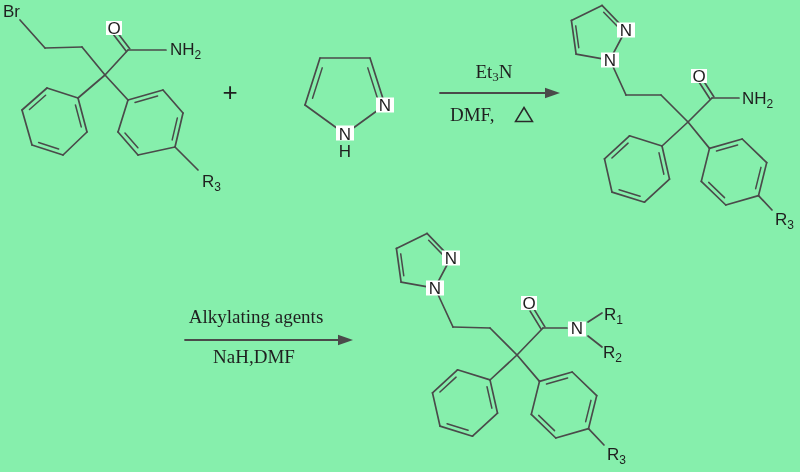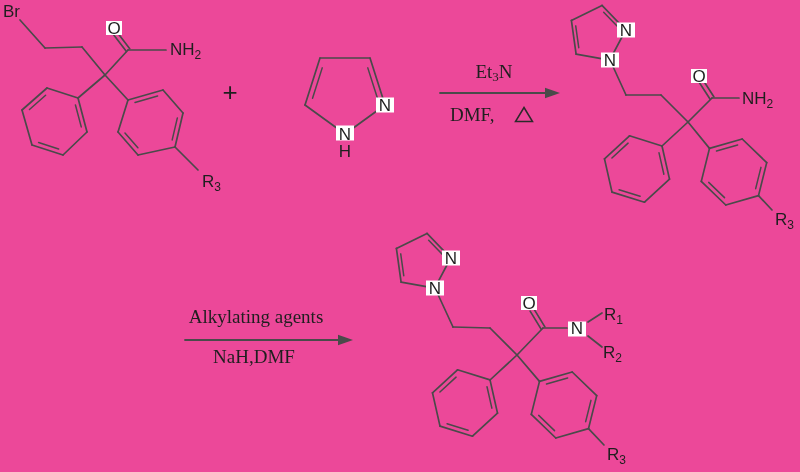--- a/index.html
+++ b/index.html
@@ -1,20 +1,20 @@
 <!DOCTYPE html>
 <html><head>
 <meta charset="utf-8">
 <style>
   html, body { margin: 0; padding: 0; background: #ffffff; }
   .canvas {
     position: relative;
     width: 800px;
     height: 472px;
-    background: #ec4899;
+    background: #86efac;
     overflow: hidden;
   }
   svg { display: block; }
   text {
     font-family: "Liberation Sans", "DejaVu Sans", sans-serif;
     fill: #1f1f1f;
   }
   .atom   { font-size: 17px; }
   .sub    { font-size: 12px; }
   .plus   { font-size: 26px; }

